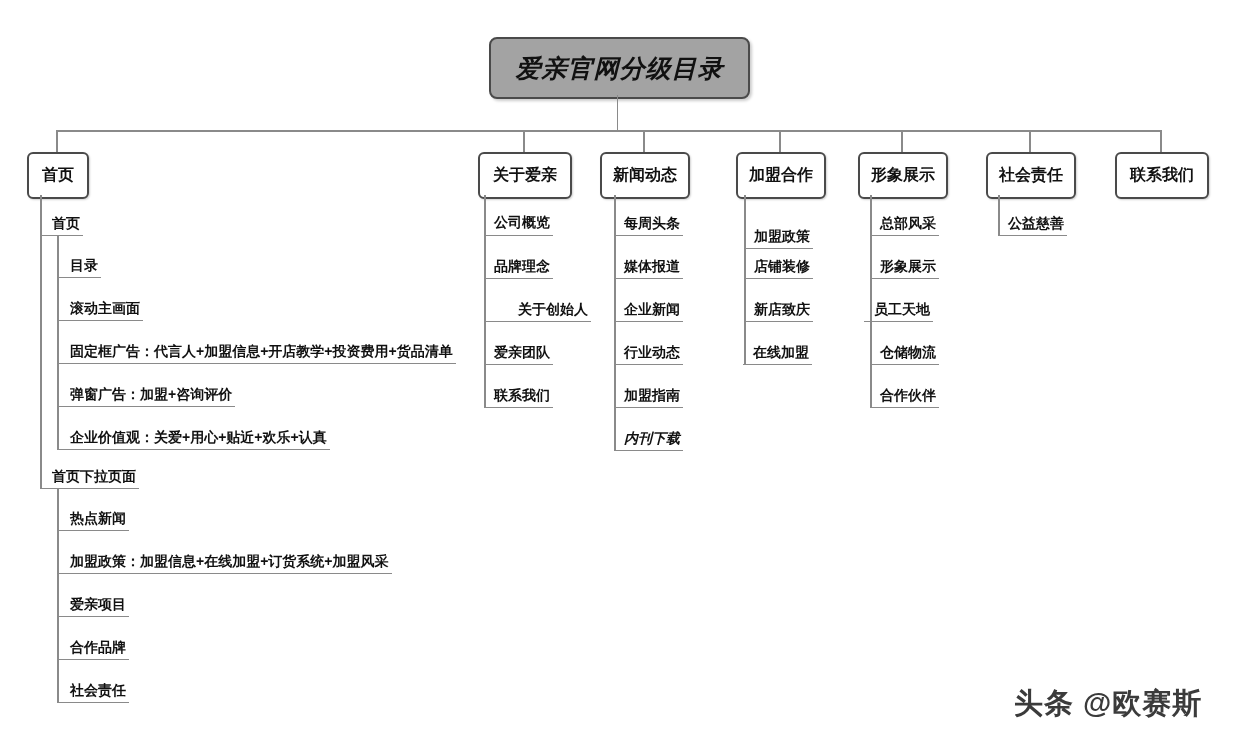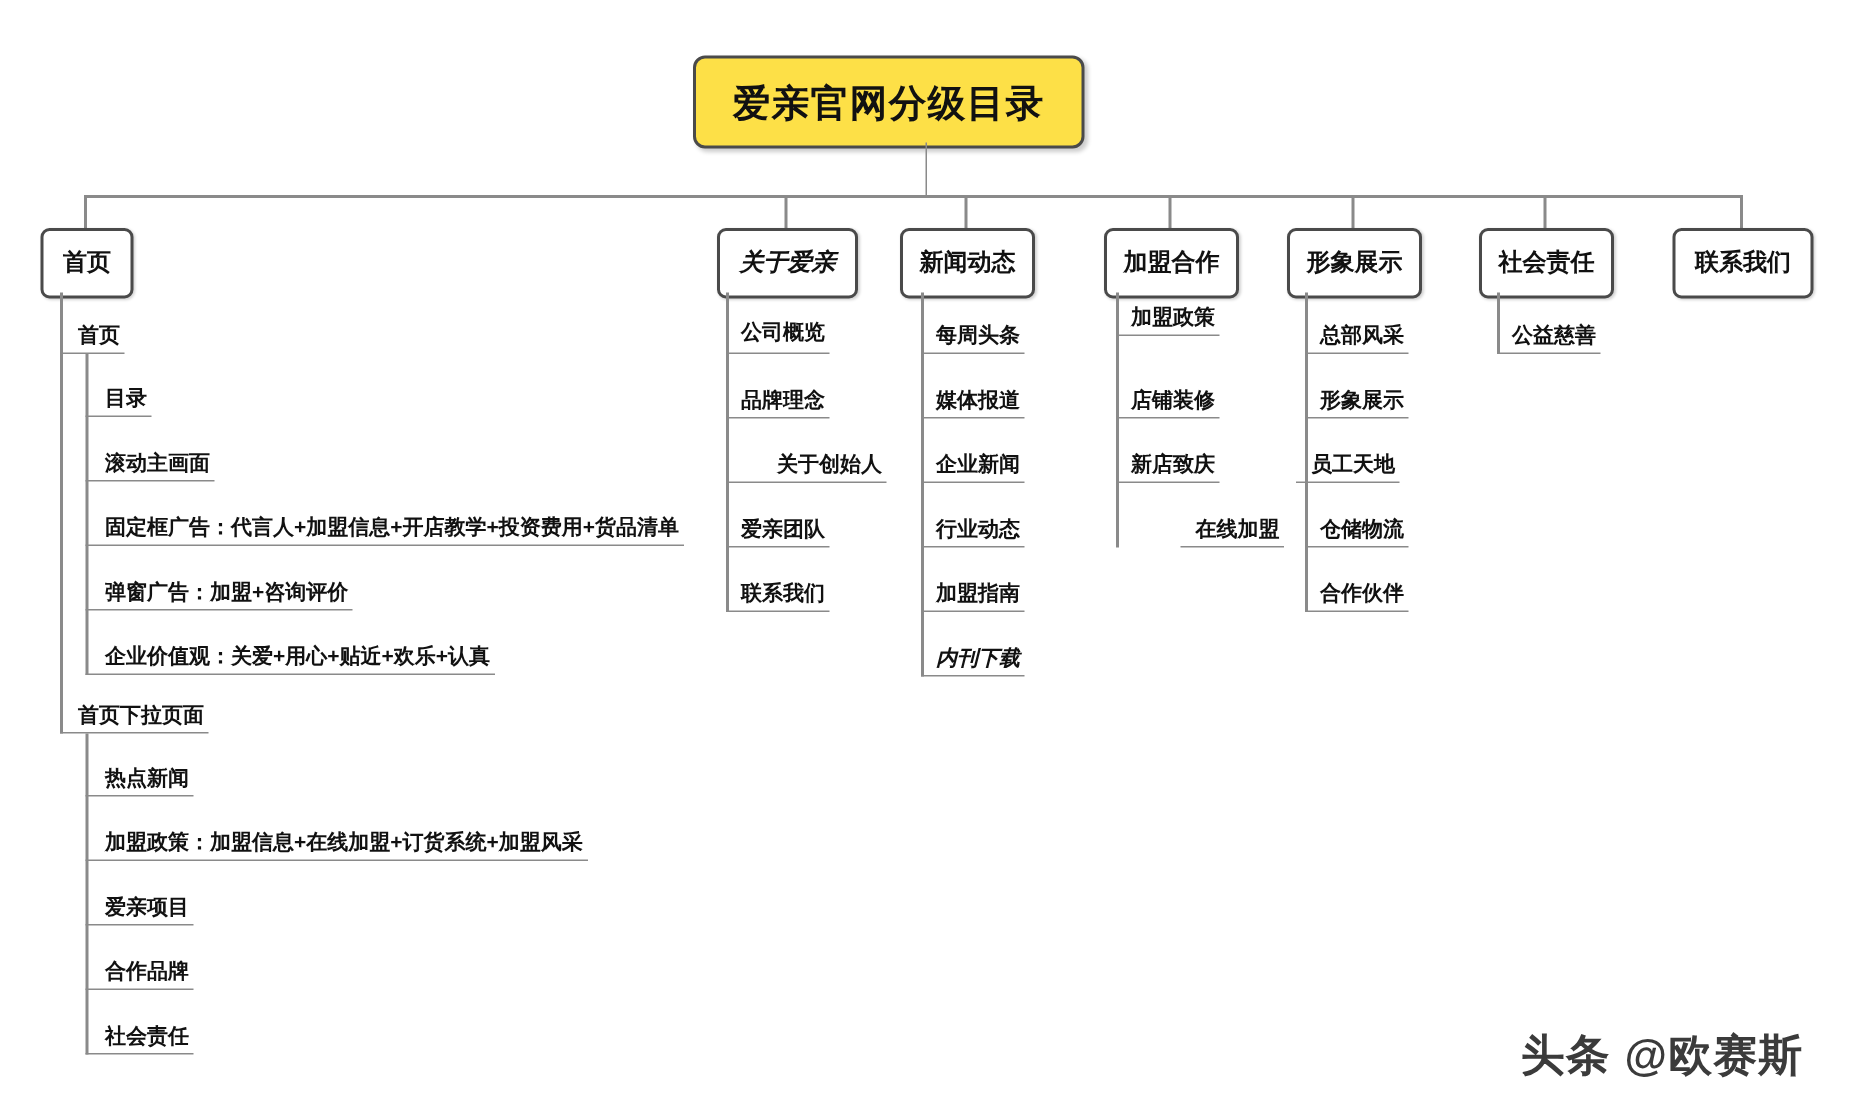--- a/index.html
+++ b/index.html
@@ -14,25 +14,26 @@
     overflow:hidden;color:var(--text);
   }
   .line{position:absolute;background:var(--connector);}
   .branch-box{
     position:absolute;display:flex;align-items:center;justify-content:center;
     border:2px solid var(--box-border);border-radius:6px;background:#fff;
     font-weight:700;font-size:16px;color:var(--text);
     box-shadow:1px 1px 2px rgba(0,0,0,.18);white-space:nowrap;
   }
   #title-box{
-    position:absolute;left:462px;top:37px;width:257px;height:58px;
+    position:absolute;left:489px;top:37px;width:257px;height:58px;
     display:flex;align-items:center;justify-content:center;
-    border:2px solid var(--box-border);border-radius:8px;background:#fde047;
+    border:2px solid var(--box-border);border-radius:8px;background:#a3a3a3;
     font-weight:700;font-size:25px;letter-spacing:1px;color:var(--text);
     box-shadow:2px 2px 3px rgba(0,0,0,.2);
+    font-style:italic;
   }
   .leaf{
     position:absolute;font-weight:700;font-size:14px;line-height:14px;
     color:var(--text);white-space:nowrap;
     border-bottom:1.5px solid var(--connector);
     padding:0 3px 5px 10px;
   }
   .group-label{padding-left:12px;}
   .sub-leaf{padding-left:13px;}
   #watermark{
@@ -61,43 +62,43 @@
     <div class="leaf sub-leaf" style="left: 57px; top: 387px;">弹窗广告：加盟+咨询评价</div>
     <div class="leaf sub-leaf" style="left: 57px; top: 430px;">企业价值观：关爱+用心+贴近+欢乐+认真</div>
     <div class="leaf group-label" style="left: 40px; top: 469px;">首页下拉页面</div>
     <div class="line" style="left: 57px; top: 489px; width: 1.5px; height: 214px;"></div>
     <div class="leaf sub-leaf" style="left: 57px; top: 511px;">热点新闻</div>
     <div class="leaf sub-leaf" style="left: 57px; top: 554px;">加盟政策：加盟信息+在线加盟+订货系统+加盟风采</div>
     <div class="leaf sub-leaf" style="left: 57px; top: 597px;">爱亲项目</div>
     <div class="leaf sub-leaf" style="left: 57px; top: 640px;">合作品牌</div>
     <div class="leaf sub-leaf" style="left: 57px; top: 683px;">社会责任</div>
     <div class="line" style="left: 523px; top: 130px; width: 1.5px; height: 22px;"></div>
-    <div class="branch-box" style="left: 478px; top: 152px; width: 90px; height: 43px; font-style: italic;">关于爱亲</div>
+    <div class="branch-box" style="left: 478px; top: 152px; width: 90px; height: 43px;">关于爱亲</div>
     <div class="line" style="left: 484px; top: 195px; width: 1.5px; height: 213px;"></div>
     <div class="leaf" style="left: 484px; top: 216px; font-family: Liberation Serif, serif;">公司概览</div>
     <div class="leaf" style="left: 484px; top: 259px;">品牌理念</div>
     <div class="leaf" style="left: 484px; top: 302px; padding-left: 34px;">关于创始人</div>
     <div class="leaf" style="left: 484px; top: 345px;">爱亲团队</div>
     <div class="leaf" style="left: 484px; top: 388px;">联系我们</div>
     <div class="line" style="left: 643px; top: 130px; width: 1.5px; height: 22px;"></div>
     <div class="branch-box" style="left: 600px; top: 152px; width: 86px; height: 43px;">新闻动态</div>
     <div class="line" style="left: 614px; top: 195px; width: 1.5px; height: 256px;"></div>
     <div class="leaf" style="left: 614px; top: 216px;">每周头条</div>
     <div class="leaf" style="left: 614px; top: 259px;">媒体报道</div>
     <div class="leaf" style="left: 614px; top: 302px;">企业新闻</div>
     <div class="leaf" style="left: 614px; top: 345px;">行业动态</div>
     <div class="leaf" style="left: 614px; top: 388px;">加盟指南</div>
     <div class="leaf" style="left: 614px; top: 431px; font-style: italic;">内刊下载</div>
     <div class="line" style="left: 779px; top: 130px; width: 1.5px; height: 22px;"></div>
     <div class="branch-box" style="left: 736px; top: 152px; width: 86px; height: 43px;">加盟合作</div>
     <div class="line" style="left: 744px; top: 195px; width: 1.5px; height: 170px;"></div>
-    <div class="leaf" style="left: 744px; top: 204px;">加盟政策</div>
+    <div class="leaf" style="left: 744px; top: 229px;">加盟政策</div>
     <div class="leaf" style="left: 744px; top: 259px;">店铺装修</div>
     <div class="leaf" style="left: 744px; top: 302px;">新店致庆</div>
-    <div class="leaf" style="left: 787px; top: 345px;">在线加盟</div>
+    <div class="leaf" style="left: 743px; top: 345px;">在线加盟</div>
     <div class="line" style="left: 901px; top: 130px; width: 1.5px; height: 22px;"></div>
     <div class="branch-box" style="left: 858px; top: 152px; width: 86px; height: 43px;">形象展示</div>
     <div class="line" style="left: 870px; top: 195px; width: 1.5px; height: 213px;"></div>
     <div class="leaf" style="left: 870px; top: 216px;">总部风采</div>
     <div class="leaf" style="left: 870px; top: 259px;">形象展示</div>
     <div class="leaf" style="left: 864px; top: 302px;">员工天地</div>
     <div class="leaf" style="left: 870px; top: 345px;">仓储物流</div>
     <div class="leaf" style="left: 870px; top: 388px;">合作伙伴</div>
     <div class="line" style="left: 1029px; top: 130px; width: 1.5px; height: 22px;"></div>
     <div class="branch-box" style="left: 986px; top: 152px; width: 86px; height: 43px;">社会责任</div>

